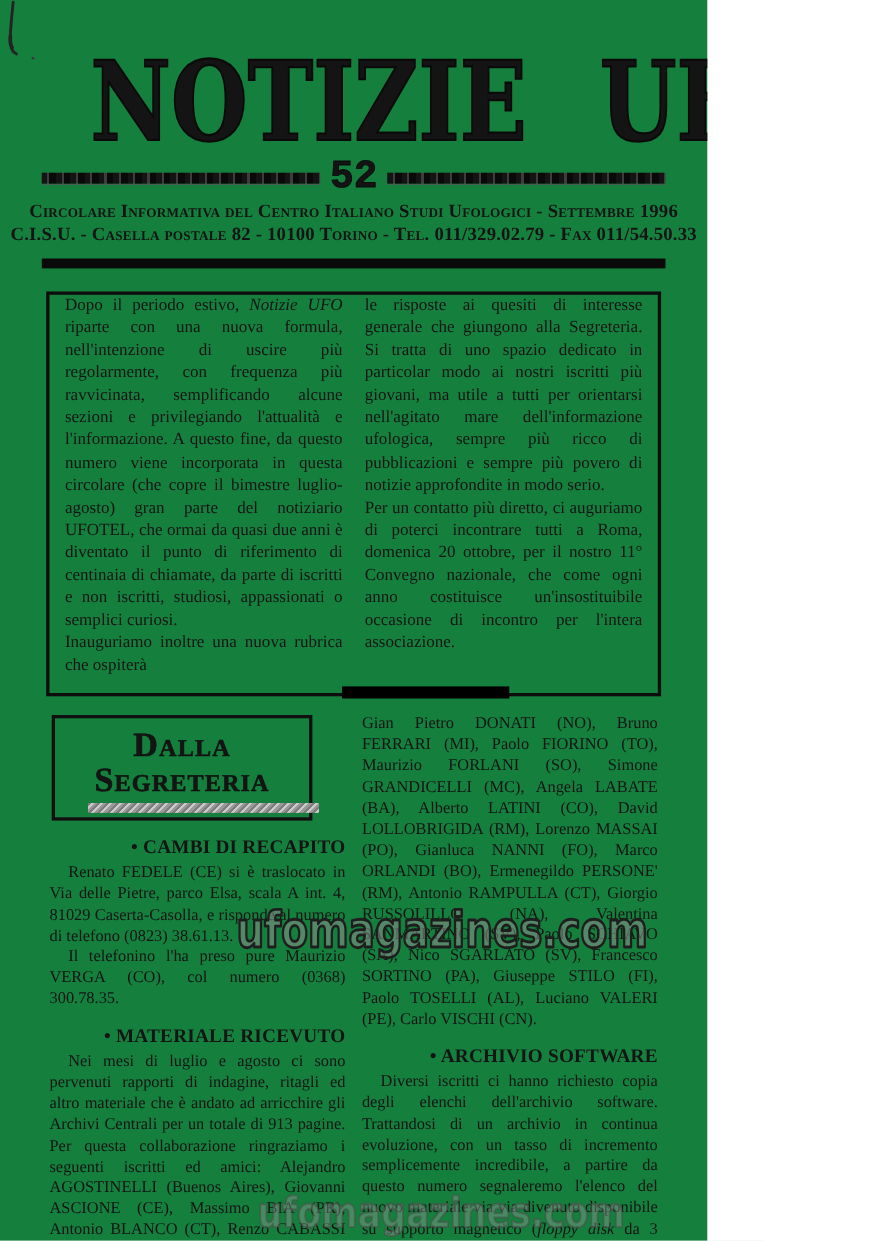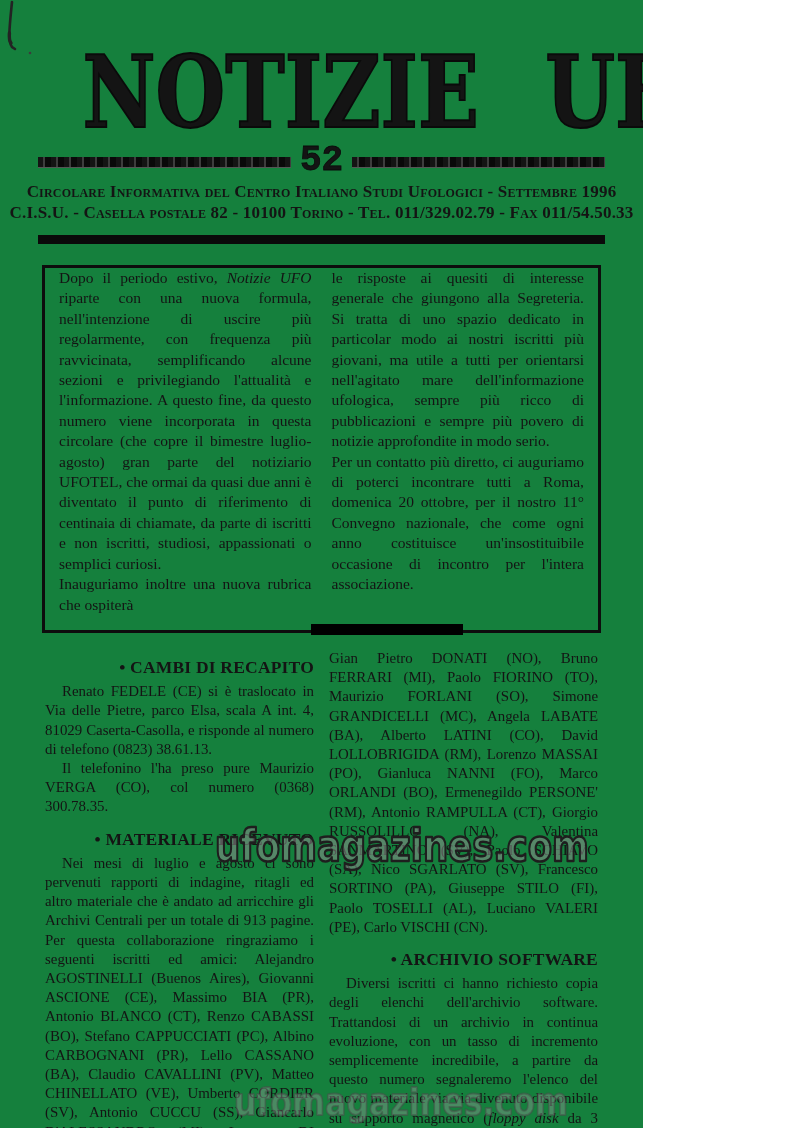--- a/index.html
+++ b/index.html
@@ -89,20 +89,24 @@
     <div class="icol">
       <p class="flush">le risposte ai quesiti di interesse generale che giungono alla Segreteria. Si tratta di uno spazio dedicato in particolar modo ai nostri iscritti più giovani, ma utile a tutti per orientarsi nell'agitato mare dell'informazione ufologica, sempre più ricco di pubblicazioni e sempre più povero di notizie approfondite in modo serio.</p>
       <p class="flush">Per un contatto più diretto, ci auguriamo di poterci incontrare tutti a Roma, domenica 20 ottobre, per il nostro 11° Convegno nazionale, che come ogni anno costituisce un'insostituibile occasione di incontro per l'intera associazione.</p>
     </div>
     <div class="intro-notch"></div>
   </div>
 
   <div class="main">
 
     <div class="mcol">
+      <div class="section-box">
+        <div class="section-title">Dalla Segreteria</div>
+        <div class="section-shade"></div>
+      </div>
 
       <div class="h first">• CAMBI DI RECAPITO</div>
       <p class="p">Renato FEDELE (CE) si è traslocato in Via delle Pietre, parco Elsa, scala A int. 4, 81029 Caserta-Casolla, e risponde al numero di telefono (0823) 38.61.13.</p>
       <p class="p">Il telefonino l'ha preso pure Maurizio VERGA (CO), col numero (0368) 300.78.35.</p>
 
       <div class="h">• MATERIALE RICEVUTO</div>
       <p class="p">Nei mesi di luglio e agosto ci sono pervenuti rapporti di indagine, ritagli ed altro materiale che è andato ad arricchire gli Archivi Centrali per un totale di 913 pagine. Per questa collaborazione ringraziamo i seguenti iscritti ed amici: Alejandro AGOSTINELLI (Buenos Aires), Giovanni ASCIONE (CE), Massimo BIA (PR), Antonio BLANCO (CT), Renzo CABASSI (BO), Stefano CAPPUCCIATI (PC), Albino CARBOGNANI (PR), Lello CASSANO (BA), Claudio CAVALLINI (PV), Matteo CHINELLATO (VE), Umberto CORDIER (SV), Antonio CUCCU (SS), Giancarlo D'ALESSANDRO (MI), Lorenzo DI GIUSEPPE (TE),</p>
     </div>
 
     <div class="mcol">

